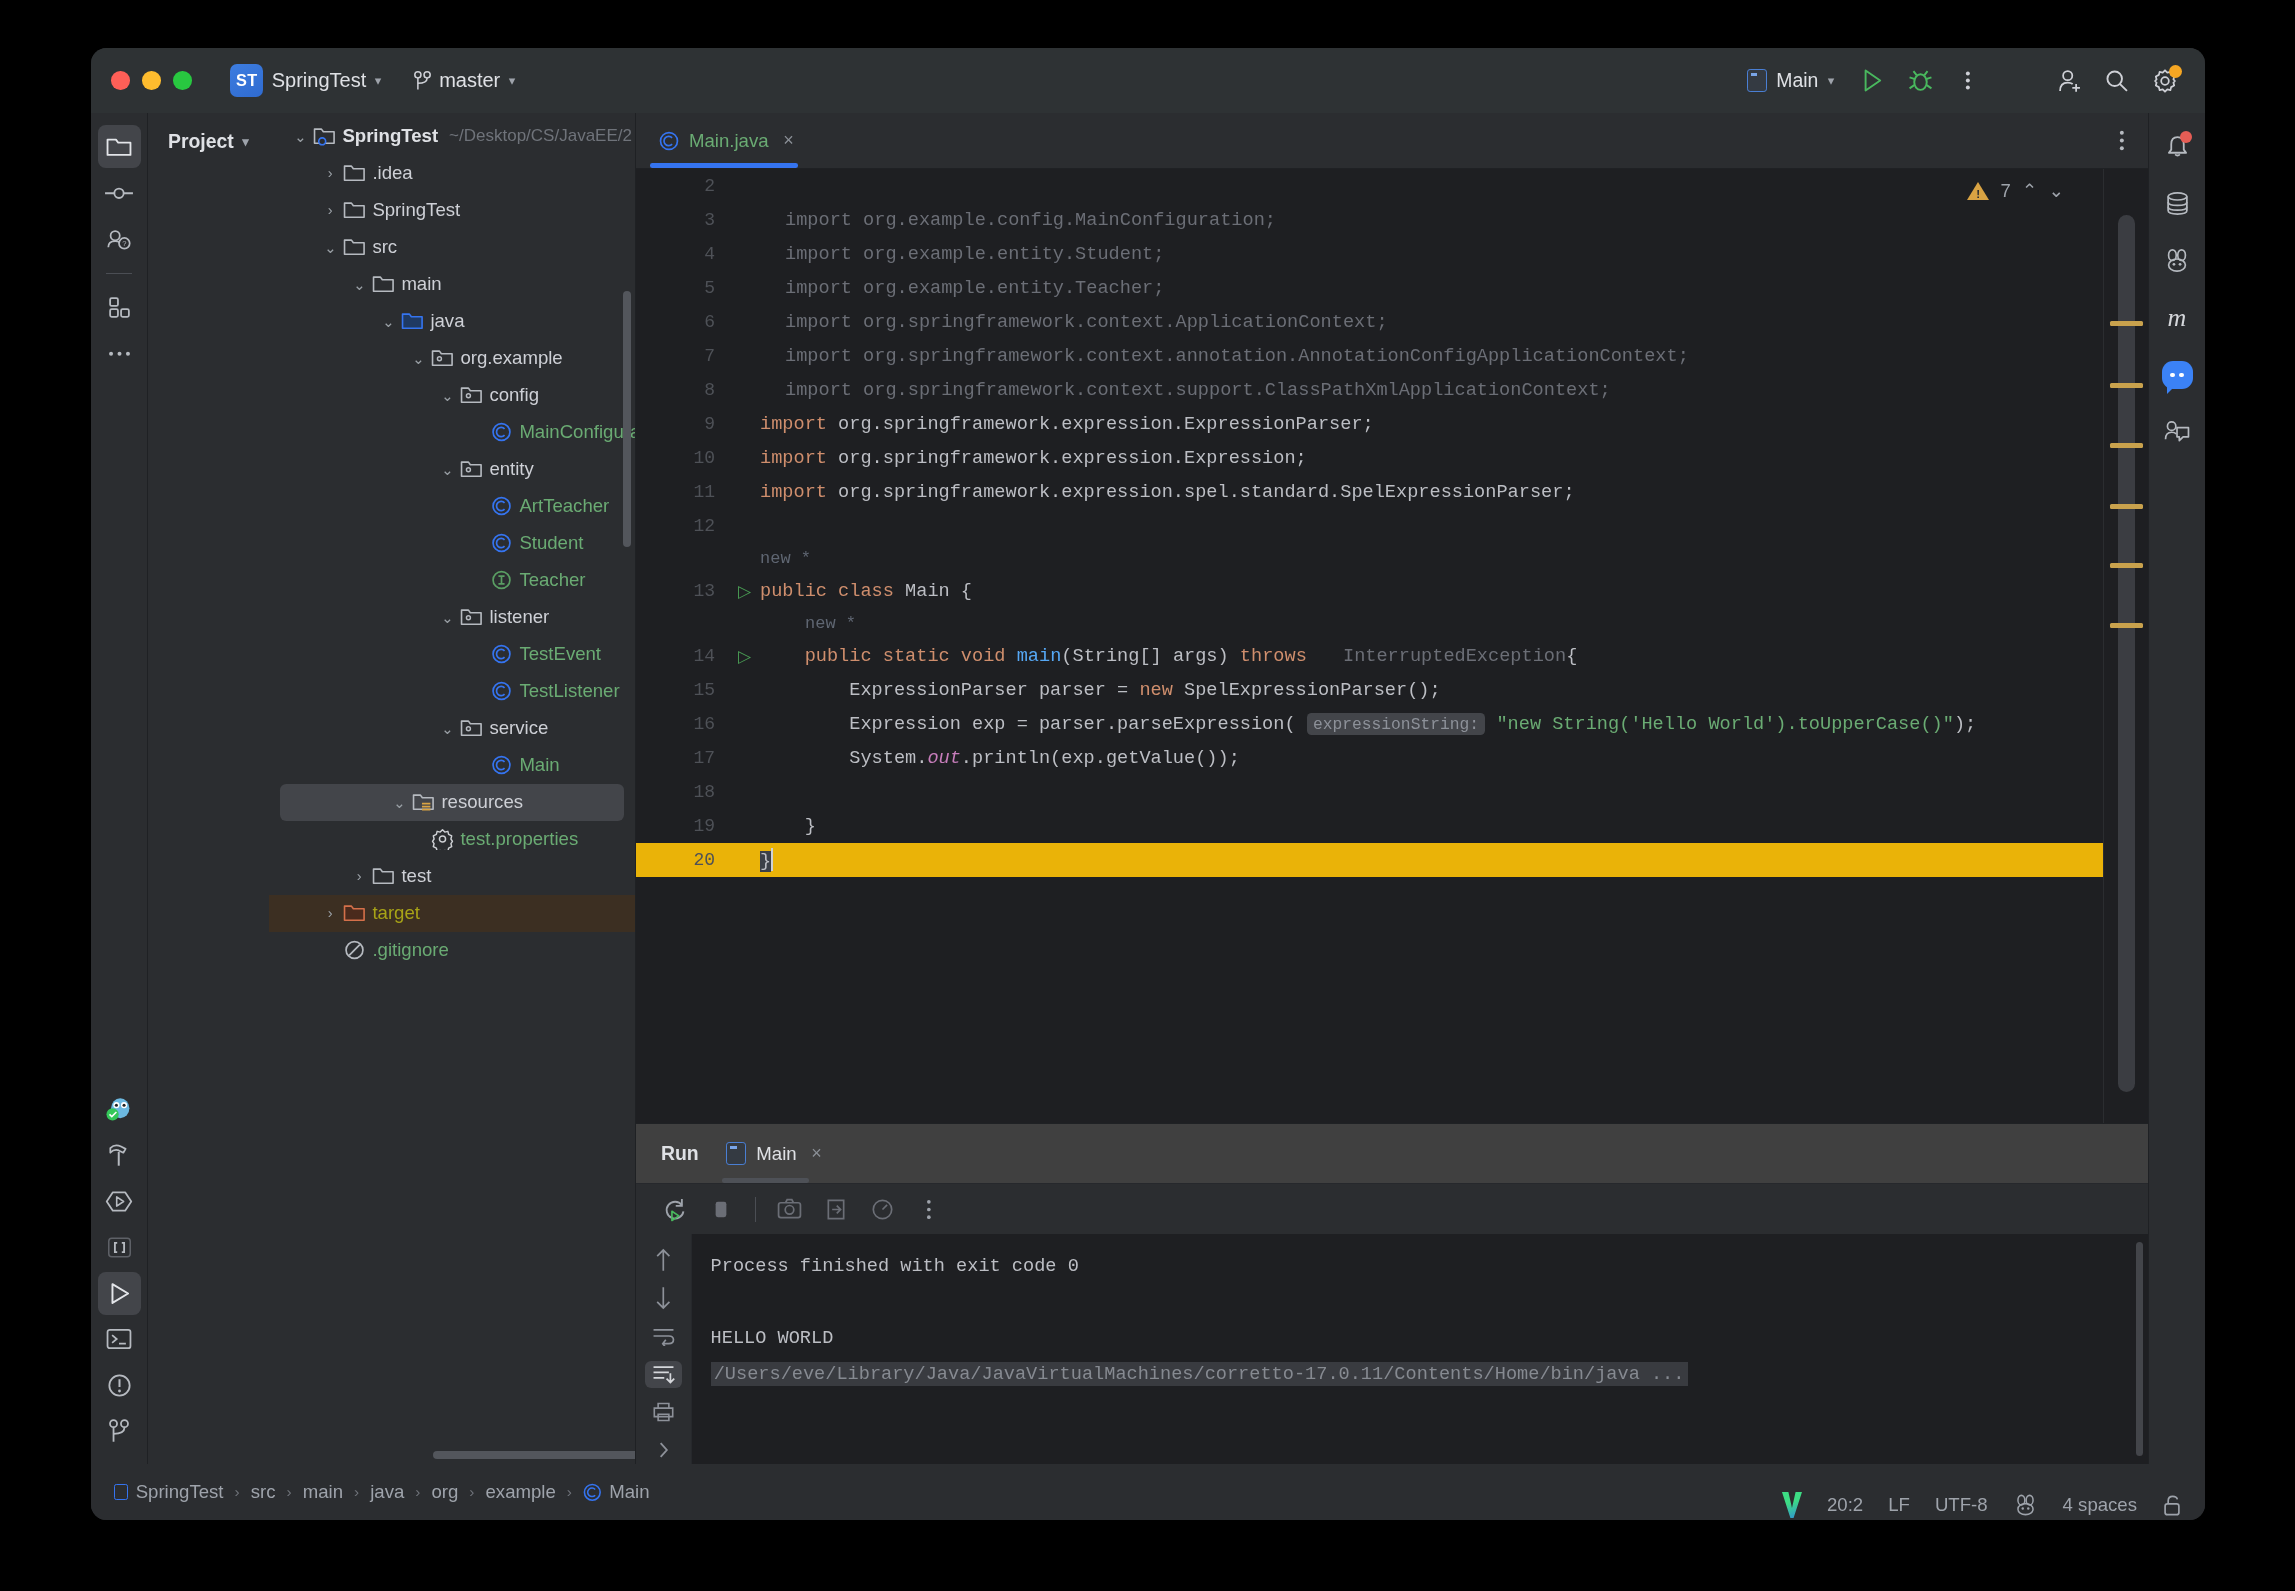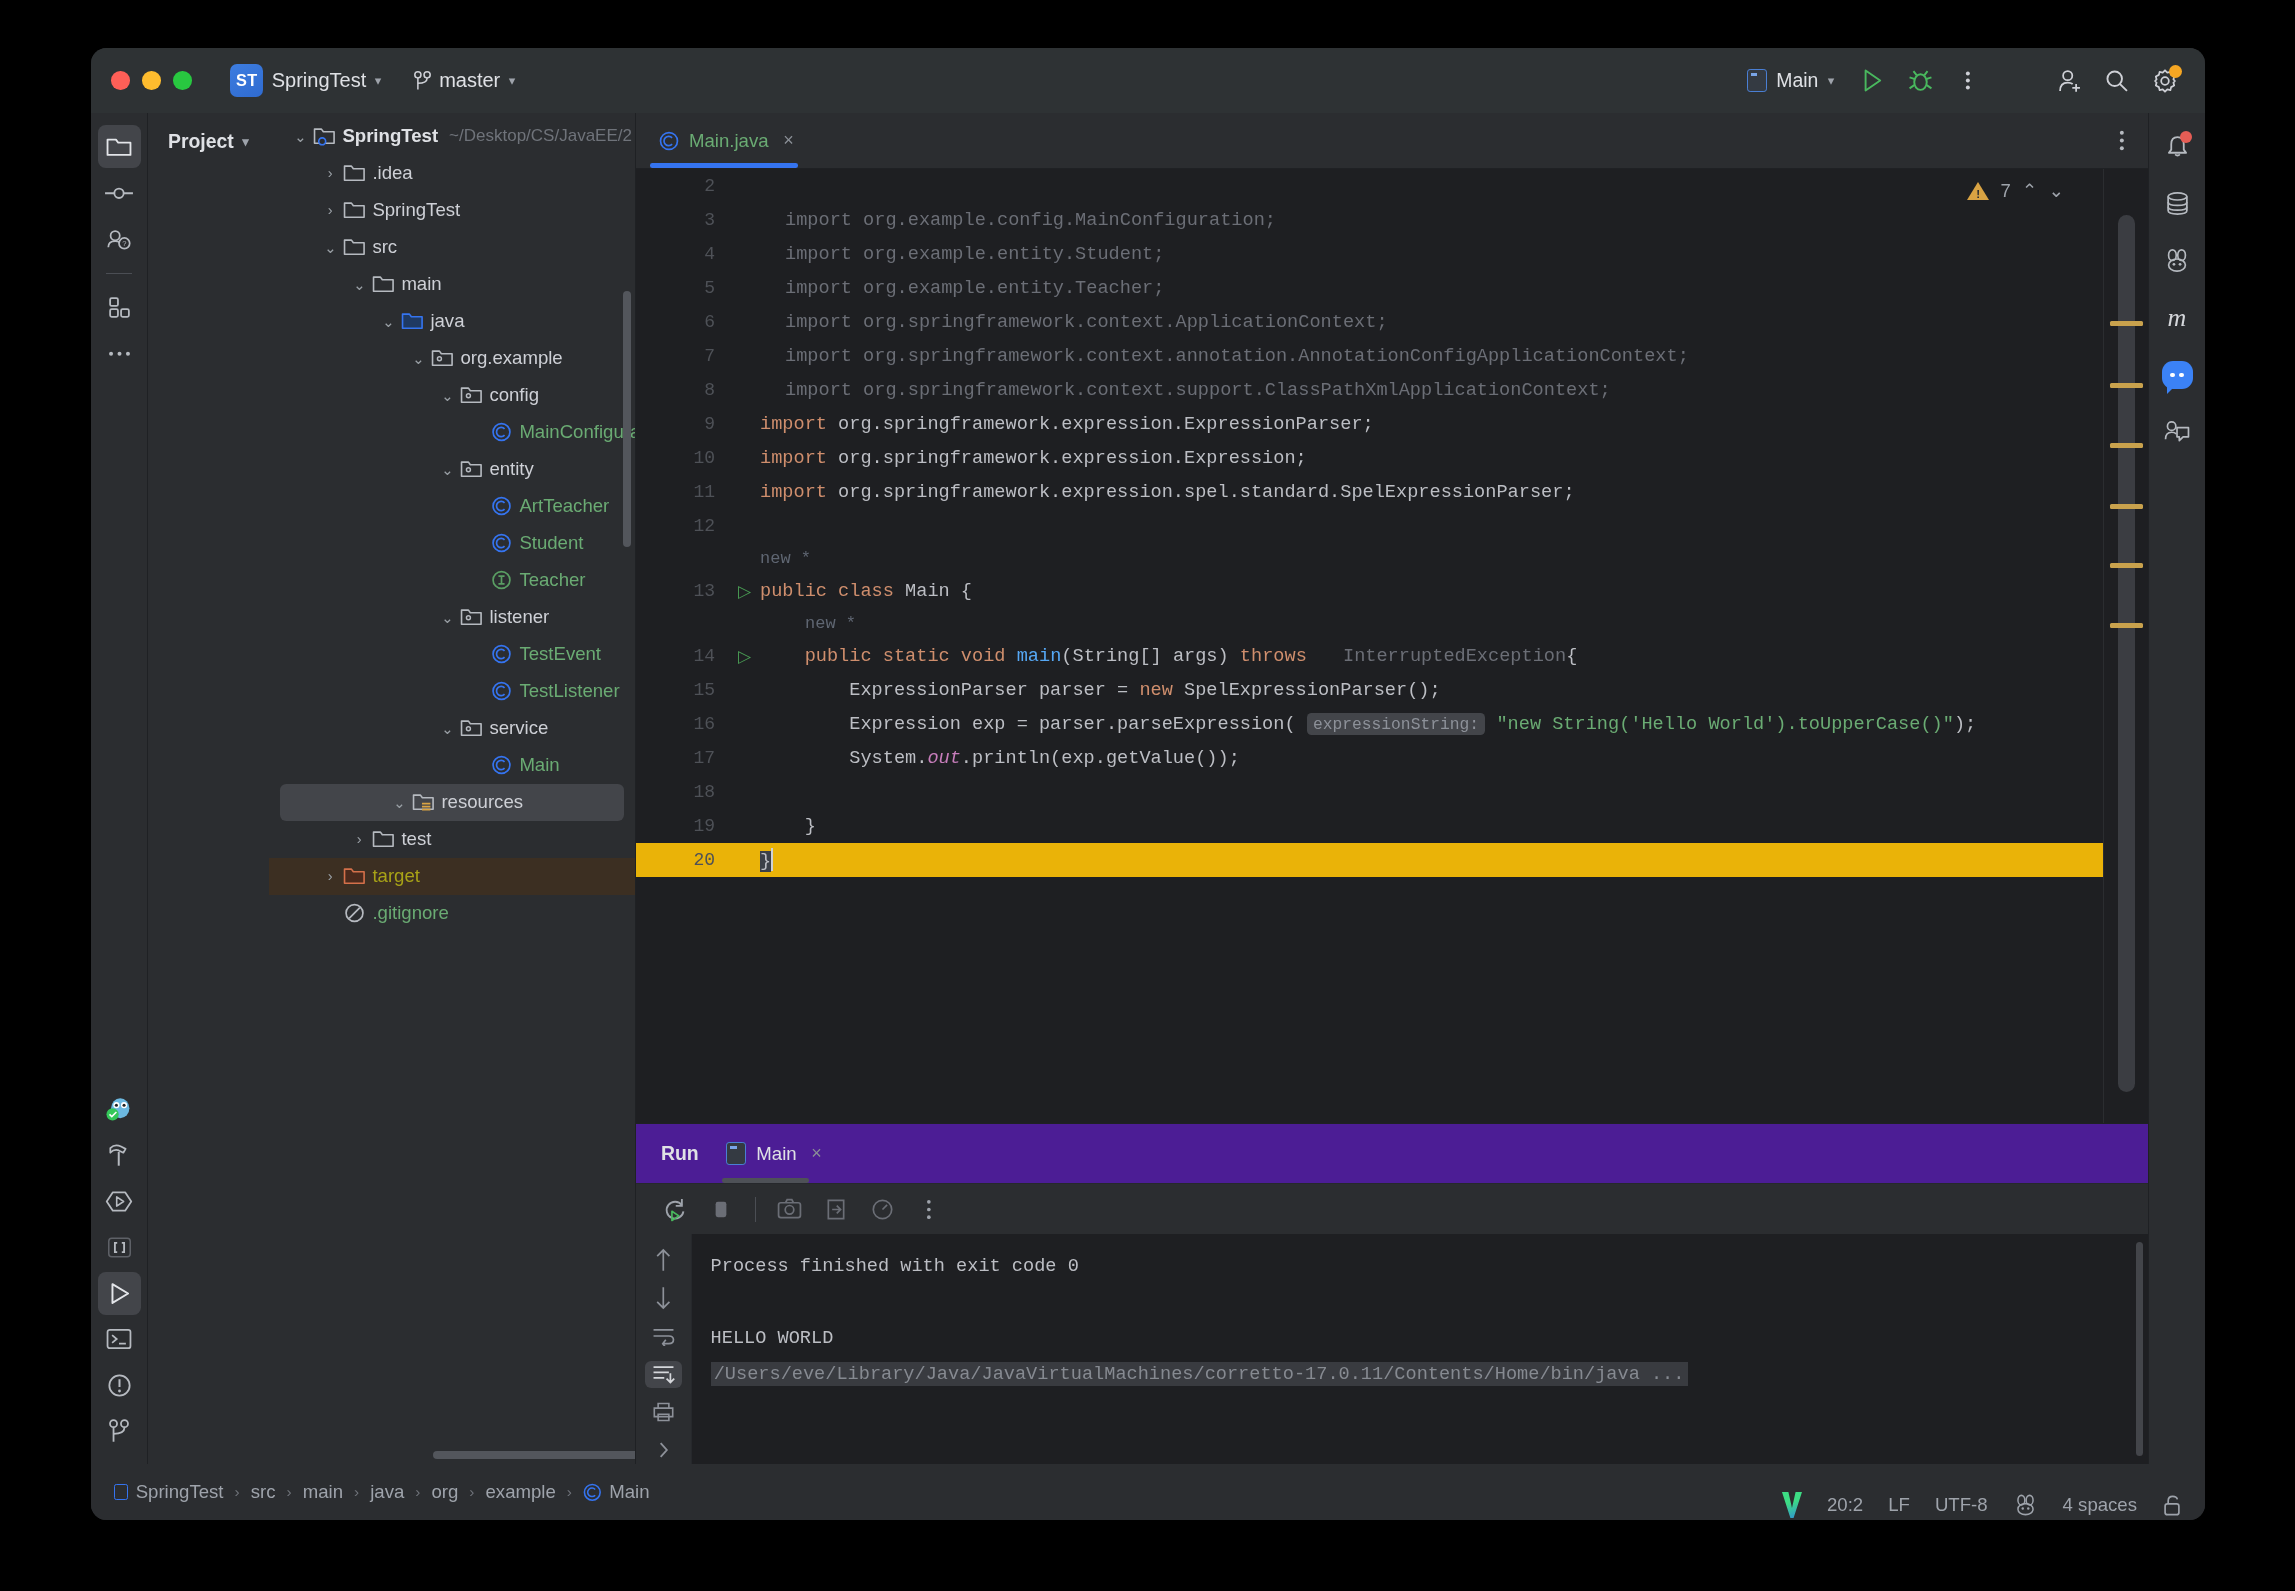--- a/index.html
+++ b/index.html
@@ -207,21 +207,21 @@
     background: #c9a24d; border-radius: 1.5px;
   }
 
   
   .run-panel {
     height: 341px; flex: 0 0 341px;
     background: #1e1f22; display: flex; flex-direction: column;
     border-top: 0.8px solid #1f2124;
   }
   .run-head {
-    height: 59px; flex: 0 0 59px; background: #4c1d95;
+    height: 59px; flex: 0 0 59px; background: #404040;
     display: flex; align-items: center; padding: 0 0 0 25px; gap: 23px;
     position: relative;
   }
   .run-title { color: #dfe1e5; font-size: 19.4px; font-weight: bold; }
   .run-tab {
     display: flex; align-items: center; gap: 10px;
     color: #dfe1e5; font-size: 18.6px; height: 100%; position: relative; padding: 0 4.6px;
   }
   .run-tab::after {
     content:""; position: absolute; left: 0; right: 17px; bottom: 0;
@@ -669,20 +669,31 @@
           <div class="trow selected">
             <div style="width: 108px; flex: 0 0 108px;"></div>
             <div class="twist">⌄</div>
             <div class="ti">
               <svg width="23" height="22" viewBox="0 0 30 28">
                 <path d="M2 5 h9 l2.5 3.5 h14 v15 h-25.5 Z" fill="none" stroke="#b6bac0" stroke-width="2.1" stroke-linejoin="round"></path>
                 <path d="M13 16 h11 M13 20 h11 M13 24 h11" stroke="#d9a343" stroke-width="2.2"></path>
               </svg>
             </div>
             <span class="tlabel ">resources</span>
+          </div>
+          <div class="trow">
+            <div style="width: 138px; flex: 0 0 138px;"></div>
+            <div class="twist"></div>
+            <div class="ti">
+              <svg width="23" height="22" viewBox="0 0 30 28">
+                <path d="M15 2 l3 3 l4 -1 l1 4 l4 2 l-1 4 l2 3 l-2 3 l1 4 l-4 2 l-1 4 l-4 -1 l-3 3 l-3 -3 l-4 1 l-1 -4 l-4 -2 l1 -4 l-2 -3 l2 -3 l-1 -4 l4 -2 l1 -4 l4 1 Z" fill="none" stroke="#cfd1d5" stroke-width="1.9" stroke-linejoin="round"></path>
+                <circle cx="15" cy="14" r="4" fill="none" stroke="#cfd1d5" stroke-width="1.9"></circle>
+              </svg>
+            </div>
+            <span class="tlabel green">test.properties</span>
           </div>
           <div class="trow">
             <div style="width: 79px; flex: 0 0 79px;"></div>
             <div class="twist">›</div>
             <div class="ti">
               <svg width="23" height="22" viewBox="0 0 30 28">
                 <path d="M2 5 h9 l2.5 3.5 h14 v15 h-25.5 Z" fill="none" stroke="#b6bac0" stroke-width="2.1" stroke-linejoin="round"></path>
               </svg>
             </div>
             <span class="tlabel ">test</span>

